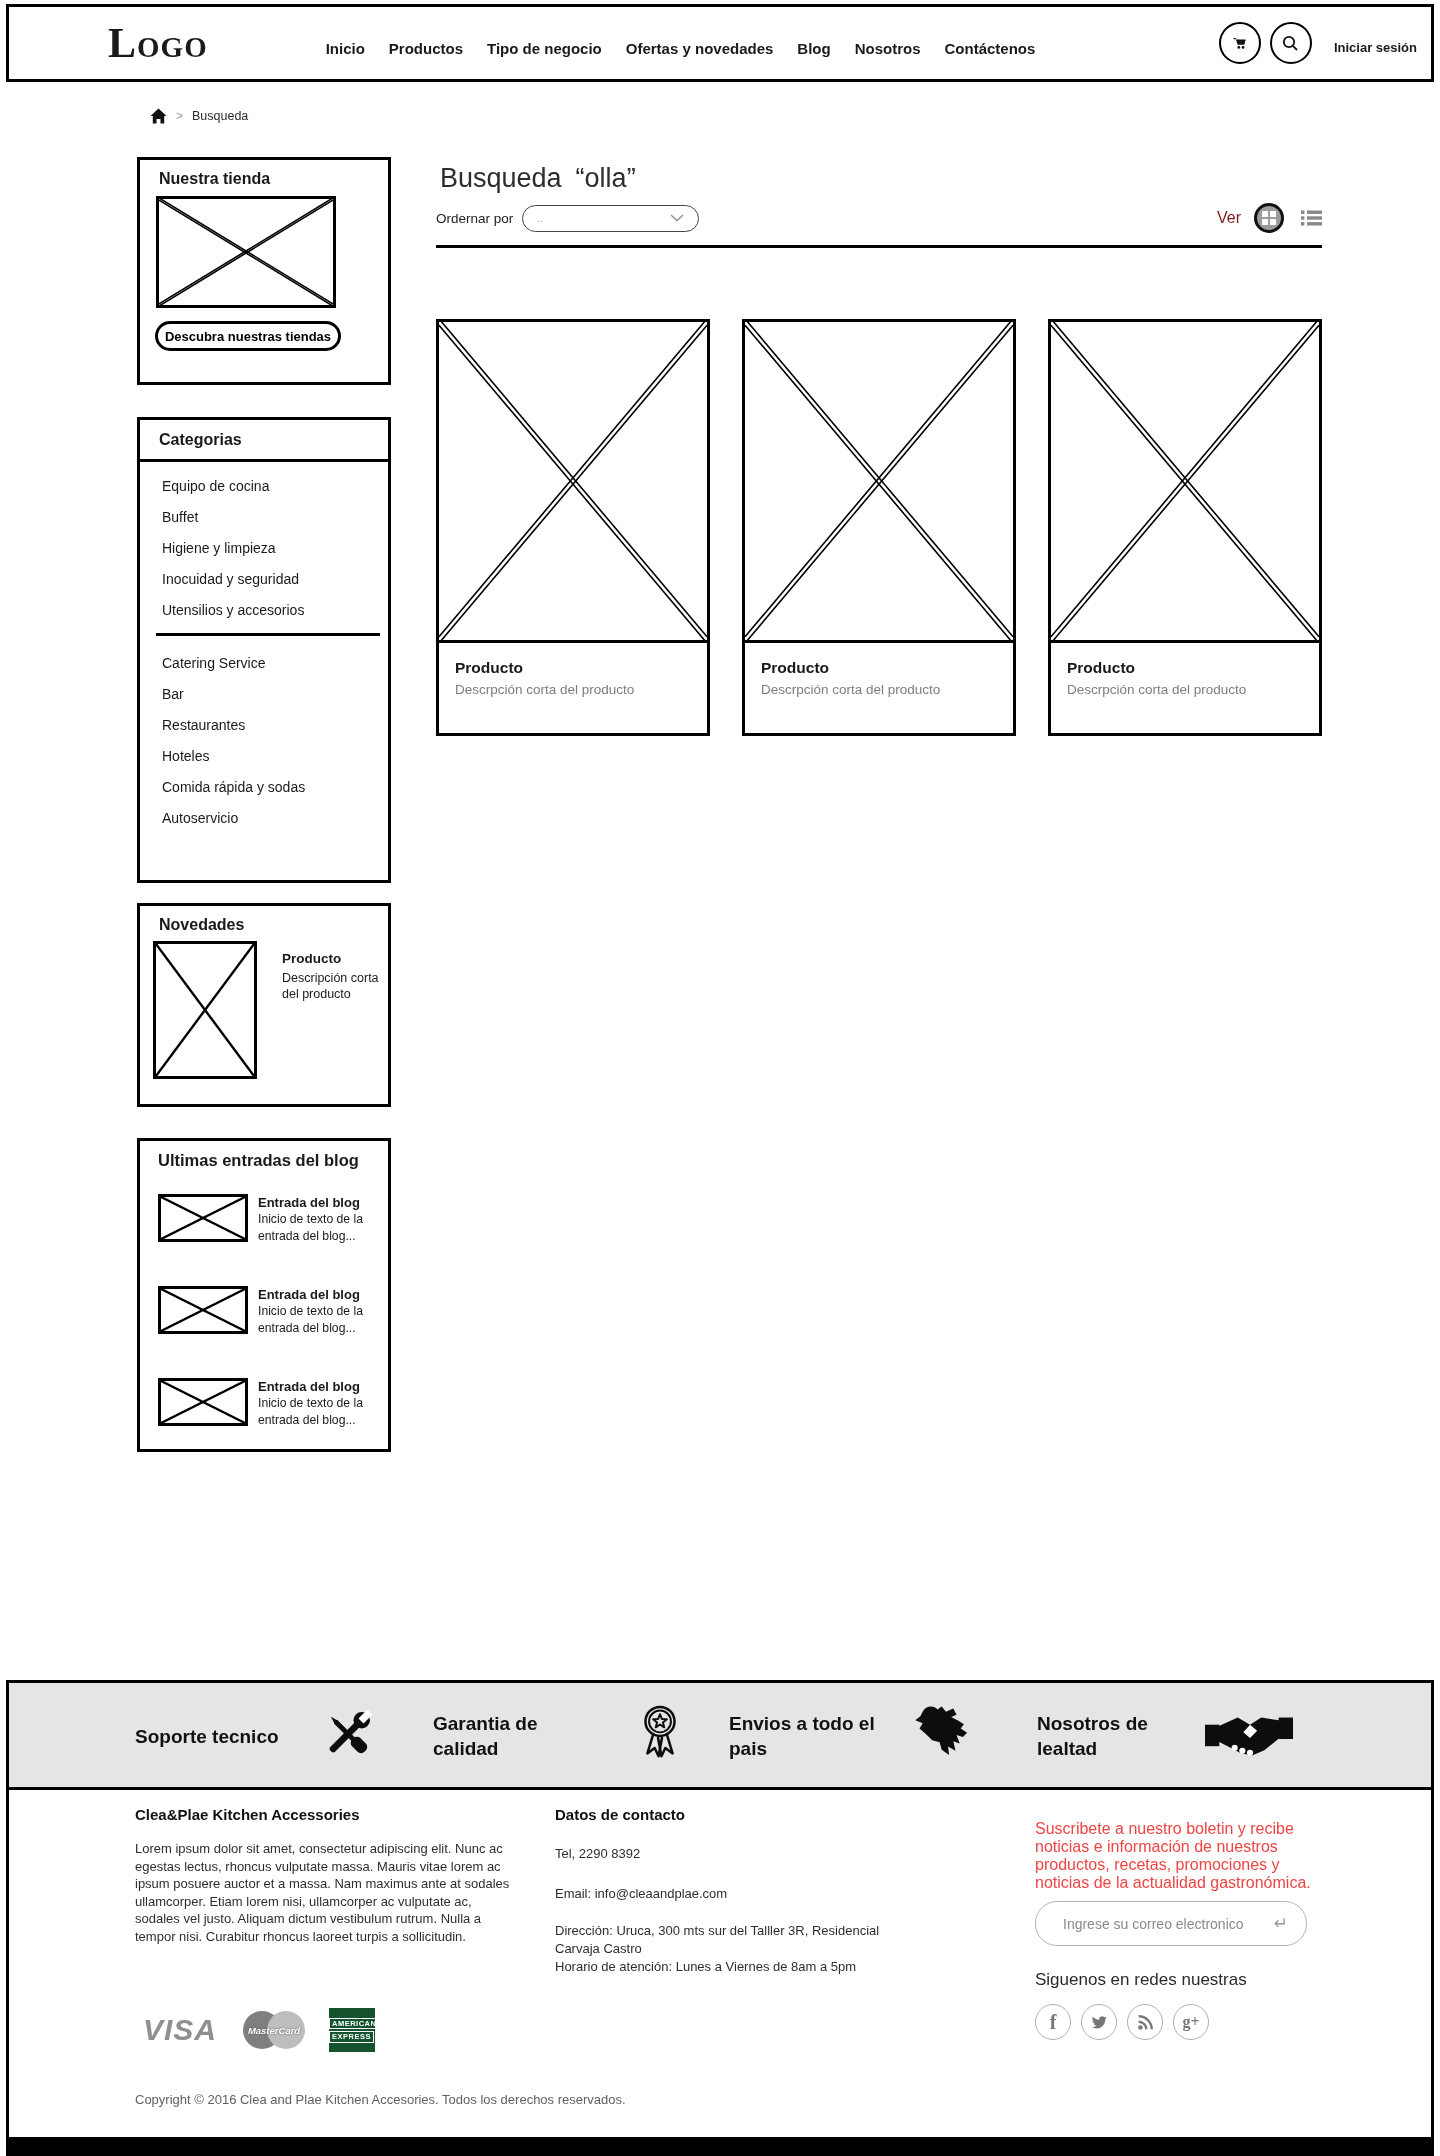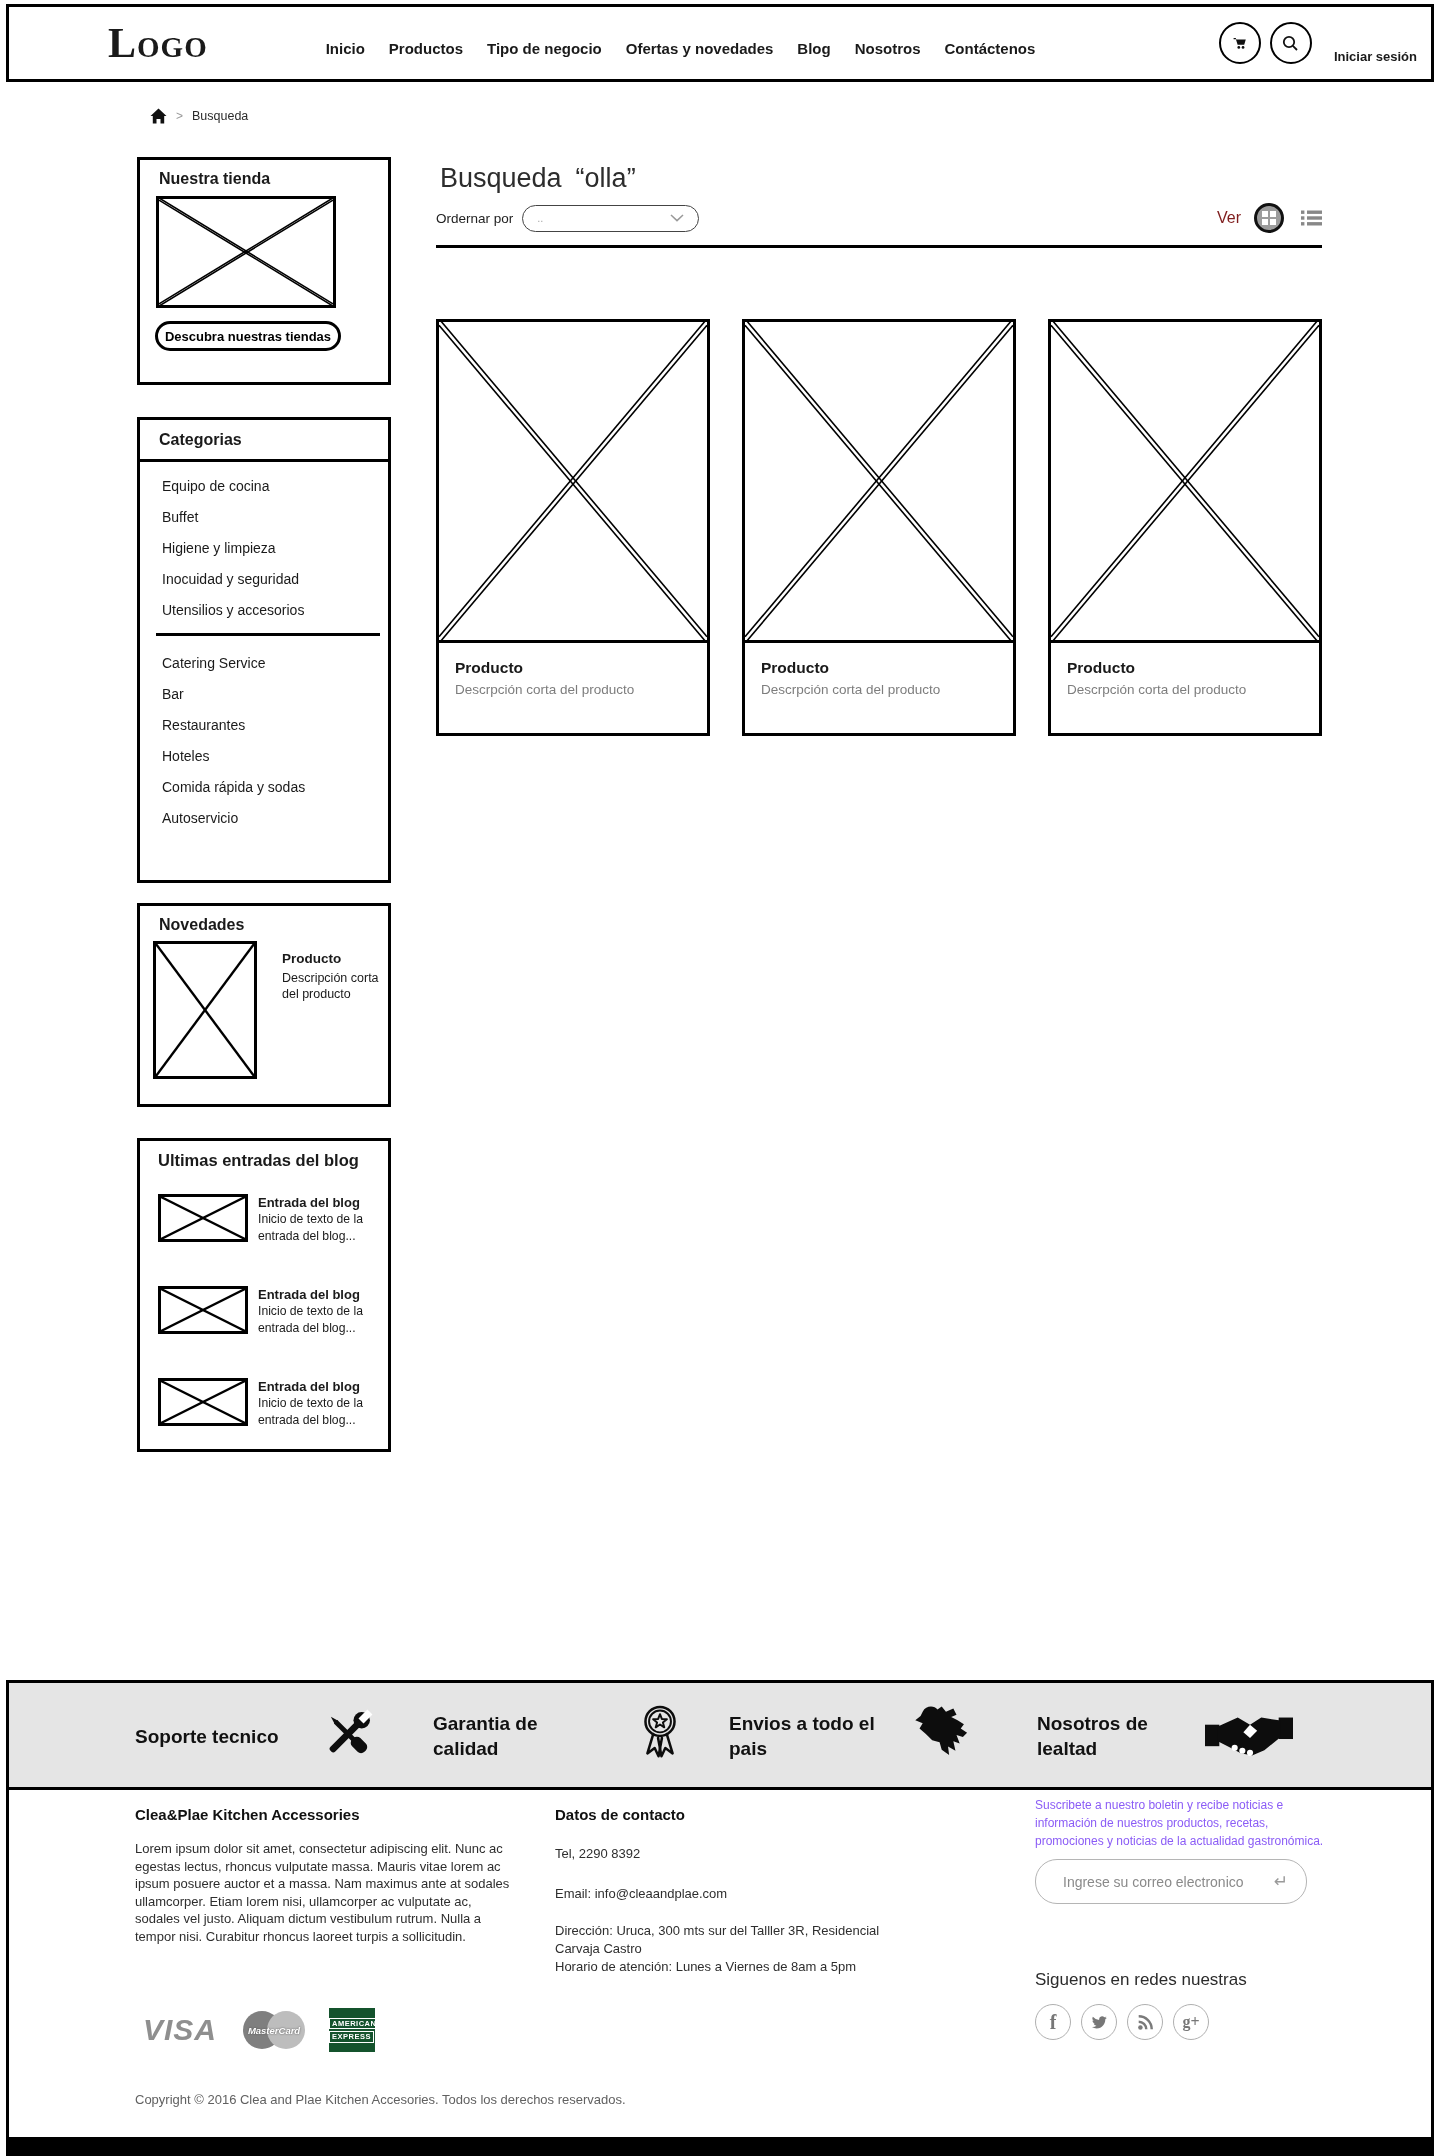--- a/index.html
+++ b/index.html
@@ -6,21 +6,21 @@
   body { background:#fff; font-family:"Liberation Sans", sans-serif; color:#1a1a1a; }
   .page { position:relative; width:1440px; height:2156px; background:#fff; overflow:hidden; }
 
   
   .header { position:absolute; left:6px; top:4px; width:1428px; height:78px;
             border:3px solid #000; display:flex; align-items:center; background:#fff; }
   .logo { font-family:"Liberation Serif", serif; font-variant:small-caps; font-weight:700;
           font-size:42px; margin-left:99px; letter-spacing:1px; line-height:1; cursor:pointer; }
   .nav { display:flex; gap:24px; margin-left:118px; padding-top:10px; }
   .nav span { font-size:15px; font-weight:700; white-space:nowrap; cursor:pointer; }
-  .hdr-right { margin-left:auto; display:flex; align-items:flex-end; margin-right:14px; }
+  .hdr-right { margin-left:auto; display:flex; align-items:center; margin-right:14px; }
   .circle-btn { width:42px; height:42px; border:2.5px solid #000; border-radius:50%;
                 display:flex; align-items:center; justify-content:center; margin-left:9px;
                 background:#fff; cursor:pointer; }
   .login { font-size:13px; font-weight:700; margin-left:22px; padding-top:8px; cursor:pointer; }
 
   
   .breadcrumb { position:absolute; left:150px; top:108px; display:flex; align-items:center; }
   .breadcrumb .sep { color:#999; font-size:12px; margin:0 9px; }
   .breadcrumb .crumb { font-size:12.5px; color:#2b2b2b; }
 
@@ -87,21 +87,21 @@
           background:#e5e5e5; }
   .band-label { position:absolute; font-size:19px; font-weight:700; line-height:25px; color:#111; }
   .band-icon { position:absolute; }
   .fcol-h { font-size:15px; font-weight:700; color:#111; }
   .about { position:absolute; left:126px; top:123px; width:375px; }
   .about p { font-size:13px; line-height:17.5px; color:#2e2e2e; margin-top:17px; }
   .contact { position:absolute; left:546px; top:123px; width:352px; }
   .contact p { font-size:13px; color:#2e2e2e; line-height:18px; }
   .c-tel { margin-top:22px; } .c-mail { margin-top:22px; } .c-addr { margin-top:19px; }
   .newsl { position:absolute; left:1026px; top:113px; width:300px; }
-  .newsl p { font-size:12px; line-height:18px; color:#8b5cf6; }
+  .newsl p { font-size:16px; line-height:18px; color:#ef4444;margin-top:24px; }
   .email-pill { margin-top:9px; width:272px; height:45px; border:1.5px solid #b5b5b5; border-radius:22px;
                 display:flex; align-items:center; padding:0 18px 0 27px; background:#fff; }
   .email-pill input { border:none; outline:none; flex:1; font-size:14px; color:#555;
                       font-family:"Liberation Sans",sans-serif; background:transparent; }
   .email-pill input::placeholder { color:#8a8a8a; }
   .email-submit { color:#9a9a9a; font-size:17px; cursor:pointer; }
   .social-title { position:absolute; left:1026px; top:287px; font-size:17px; color:#2b2b2b; }
   .social-row { position:absolute; left:1026px; top:321px; display:flex; gap:10px; }
   .soc { width:36px; height:36px; border:1.7px solid #b0b0b0; border-radius:50%;
          display:flex; align-items:center; justify-content:center; cursor:pointer; background:#fff; }

